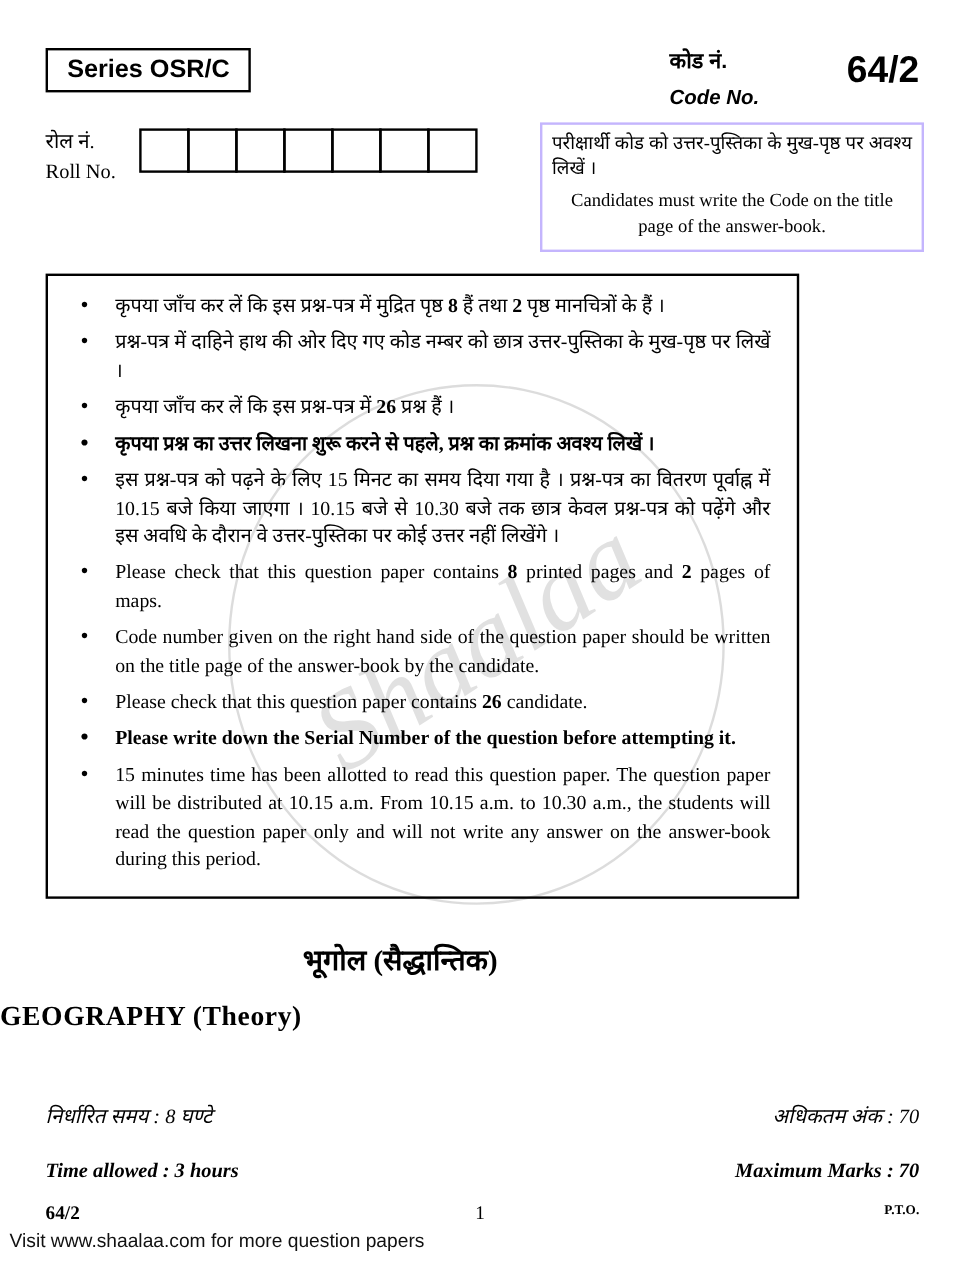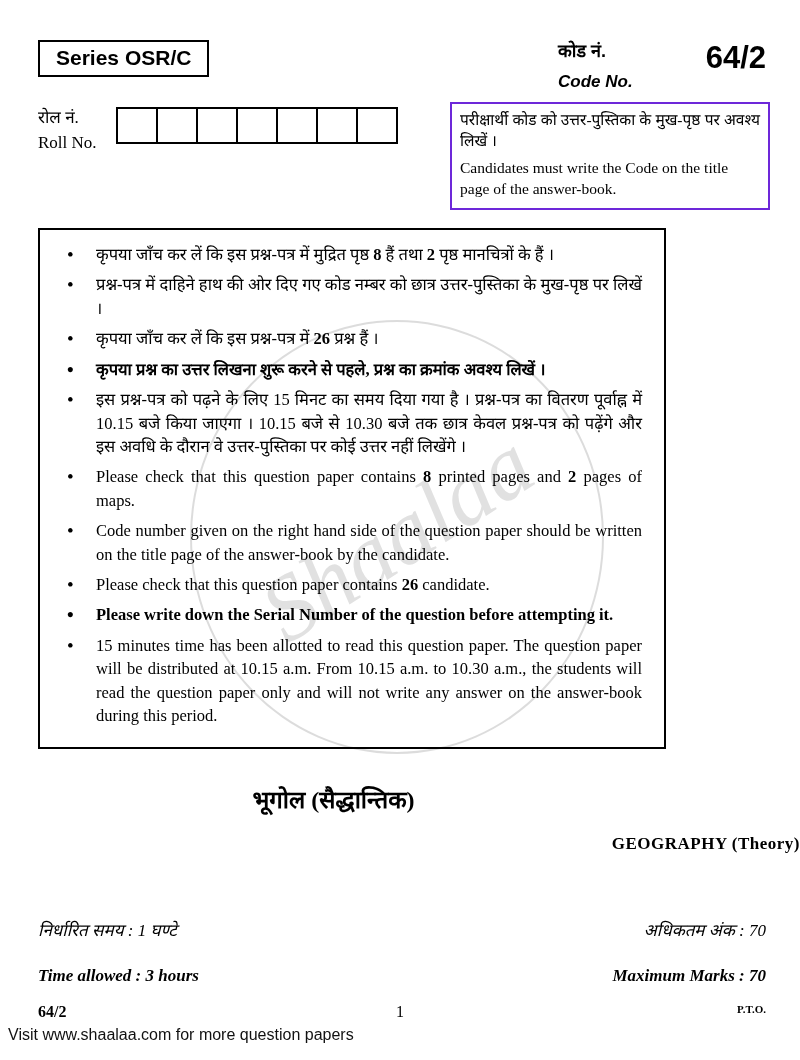--- a/index.html
+++ b/index.html
@@ -32,25 +32,25 @@
 
   
   .roll-label { left: 38px; top: 106px; font-size: 17px; line-height: 1.45; }
   .roll-boxes { left: 116px; top: 107px; display: flex; }
   .roll-cell { width: 38px; height: 33px; border: 2px solid #000; display: inline-block; background: transparent; }
   .roll-cell + .roll-cell { margin-left: -2px; }
 
   
   .candidate-note {
     left: 450px; top: 102px; width: 300px;
-    border: 2px solid #6d28d9;
+    border: 2px solid #c4b5fd;
     padding: 6px 8px 8px 8px;
     font-size: 15.5px; line-height: 1.35;
   }
-  .candidate-note p { margin: 0; }
+  .candidate-note p { margin: 0; text-align: center; }
   .candidate-note .hindi { text-align: justify; margin-bottom: 6px; }
 
   
   .watermark {
     left: 190px; top: 320px; width: 410px; height: 430px;
     z-index: 0;
     border: 2px solid rgba(140,140,140,0.30);
     border-radius: 50%;
     display: flex; align-items: center; justify-content: center;
     pointer-events: none;
@@ -83,21 +83,21 @@
   li.bullet::before {
     content: "\2022";
     position: absolute; left: 15px; top: -1px;
     font-size: 19px;
   }
   li.bullet.bold-item { font-weight: bold; }
   .seg-bold { font-weight: bold; }
 
   
   .title-hindi { left: 0; top: 782px; width: 667px; text-align: center; font-weight: bold; font-size: 24px; }
-  .title-english { left: 0; top: 834px; width: 800px; text-align: right; font-weight: bold; font-size: 17px; letter-spacing: 0.5px; }
+  .title-english { left: 0; top: 834px; width: 800px; text-align: left; font-weight: bold; font-size: 23px; letter-spacing: 0.5px; }
 
   
   .meta-left { left: 38px; top: 922px; font-size: 17px; font-style: italic; line-height: 1.0; }
   .meta-right { right: 34px; top: 922px; font-size: 17px; font-style: italic; text-align: right; line-height: 1.0; }
   .meta-line2 { margin-top: 28px; font-weight: bold; }
 
   
   .footer-code { left: 38px; top: 1003px; font-weight: bold; font-size: 16px; }
   .footer-page { left: 0; top: 1003px; width: 800px; text-align: center; font-size: 16px; }
   .footer-pto { right: 34px; top: 1003px; font-weight: bold; font-size: 11px; }
@@ -157,21 +157,21 @@
         <li class="bullet"><span>Please check that this question paper contains </span><span class="seg-bold">26</span><span> candidate.</span></li>
         <li class="bullet bold-item"><span>Please write down the Serial Number of the question before attempting it.</span></li>
         <li class="bullet"><span>15 minutes time has been allotted to read this question paper. The question paper will be distributed at 10.15 a.m. From 10.15 a.m. to 10.30 a.m., the students will read the question paper only and will not write any answer on the answer-book during this period.</span></li>
       </ul>
   </div>
 
   <div class="layer title-hindi">भूगोल (सैद्धान्तिक)</div>
   <div class="layer title-english">GEOGRAPHY (Theory)</div>
 
   <div class="layer meta-left">
-    <div>निर्धारित समय : 1 घण्टे</div>
+    <div>निर्धारित समय : 8 घण्टे</div>
     <div class="meta-line2">Time allowed : 3 hours</div>
   </div>
   <div class="layer meta-right">
     <div>अधिकतम अंक : 70</div>
     <div class="meta-line2">Maximum Marks : 70</div>
   </div>
 
   <div class="layer footer-page">1</div>
   <div class="layer footer-code">64/2</div>
   <div class="layer footer-pto">P.T.O.</div>

